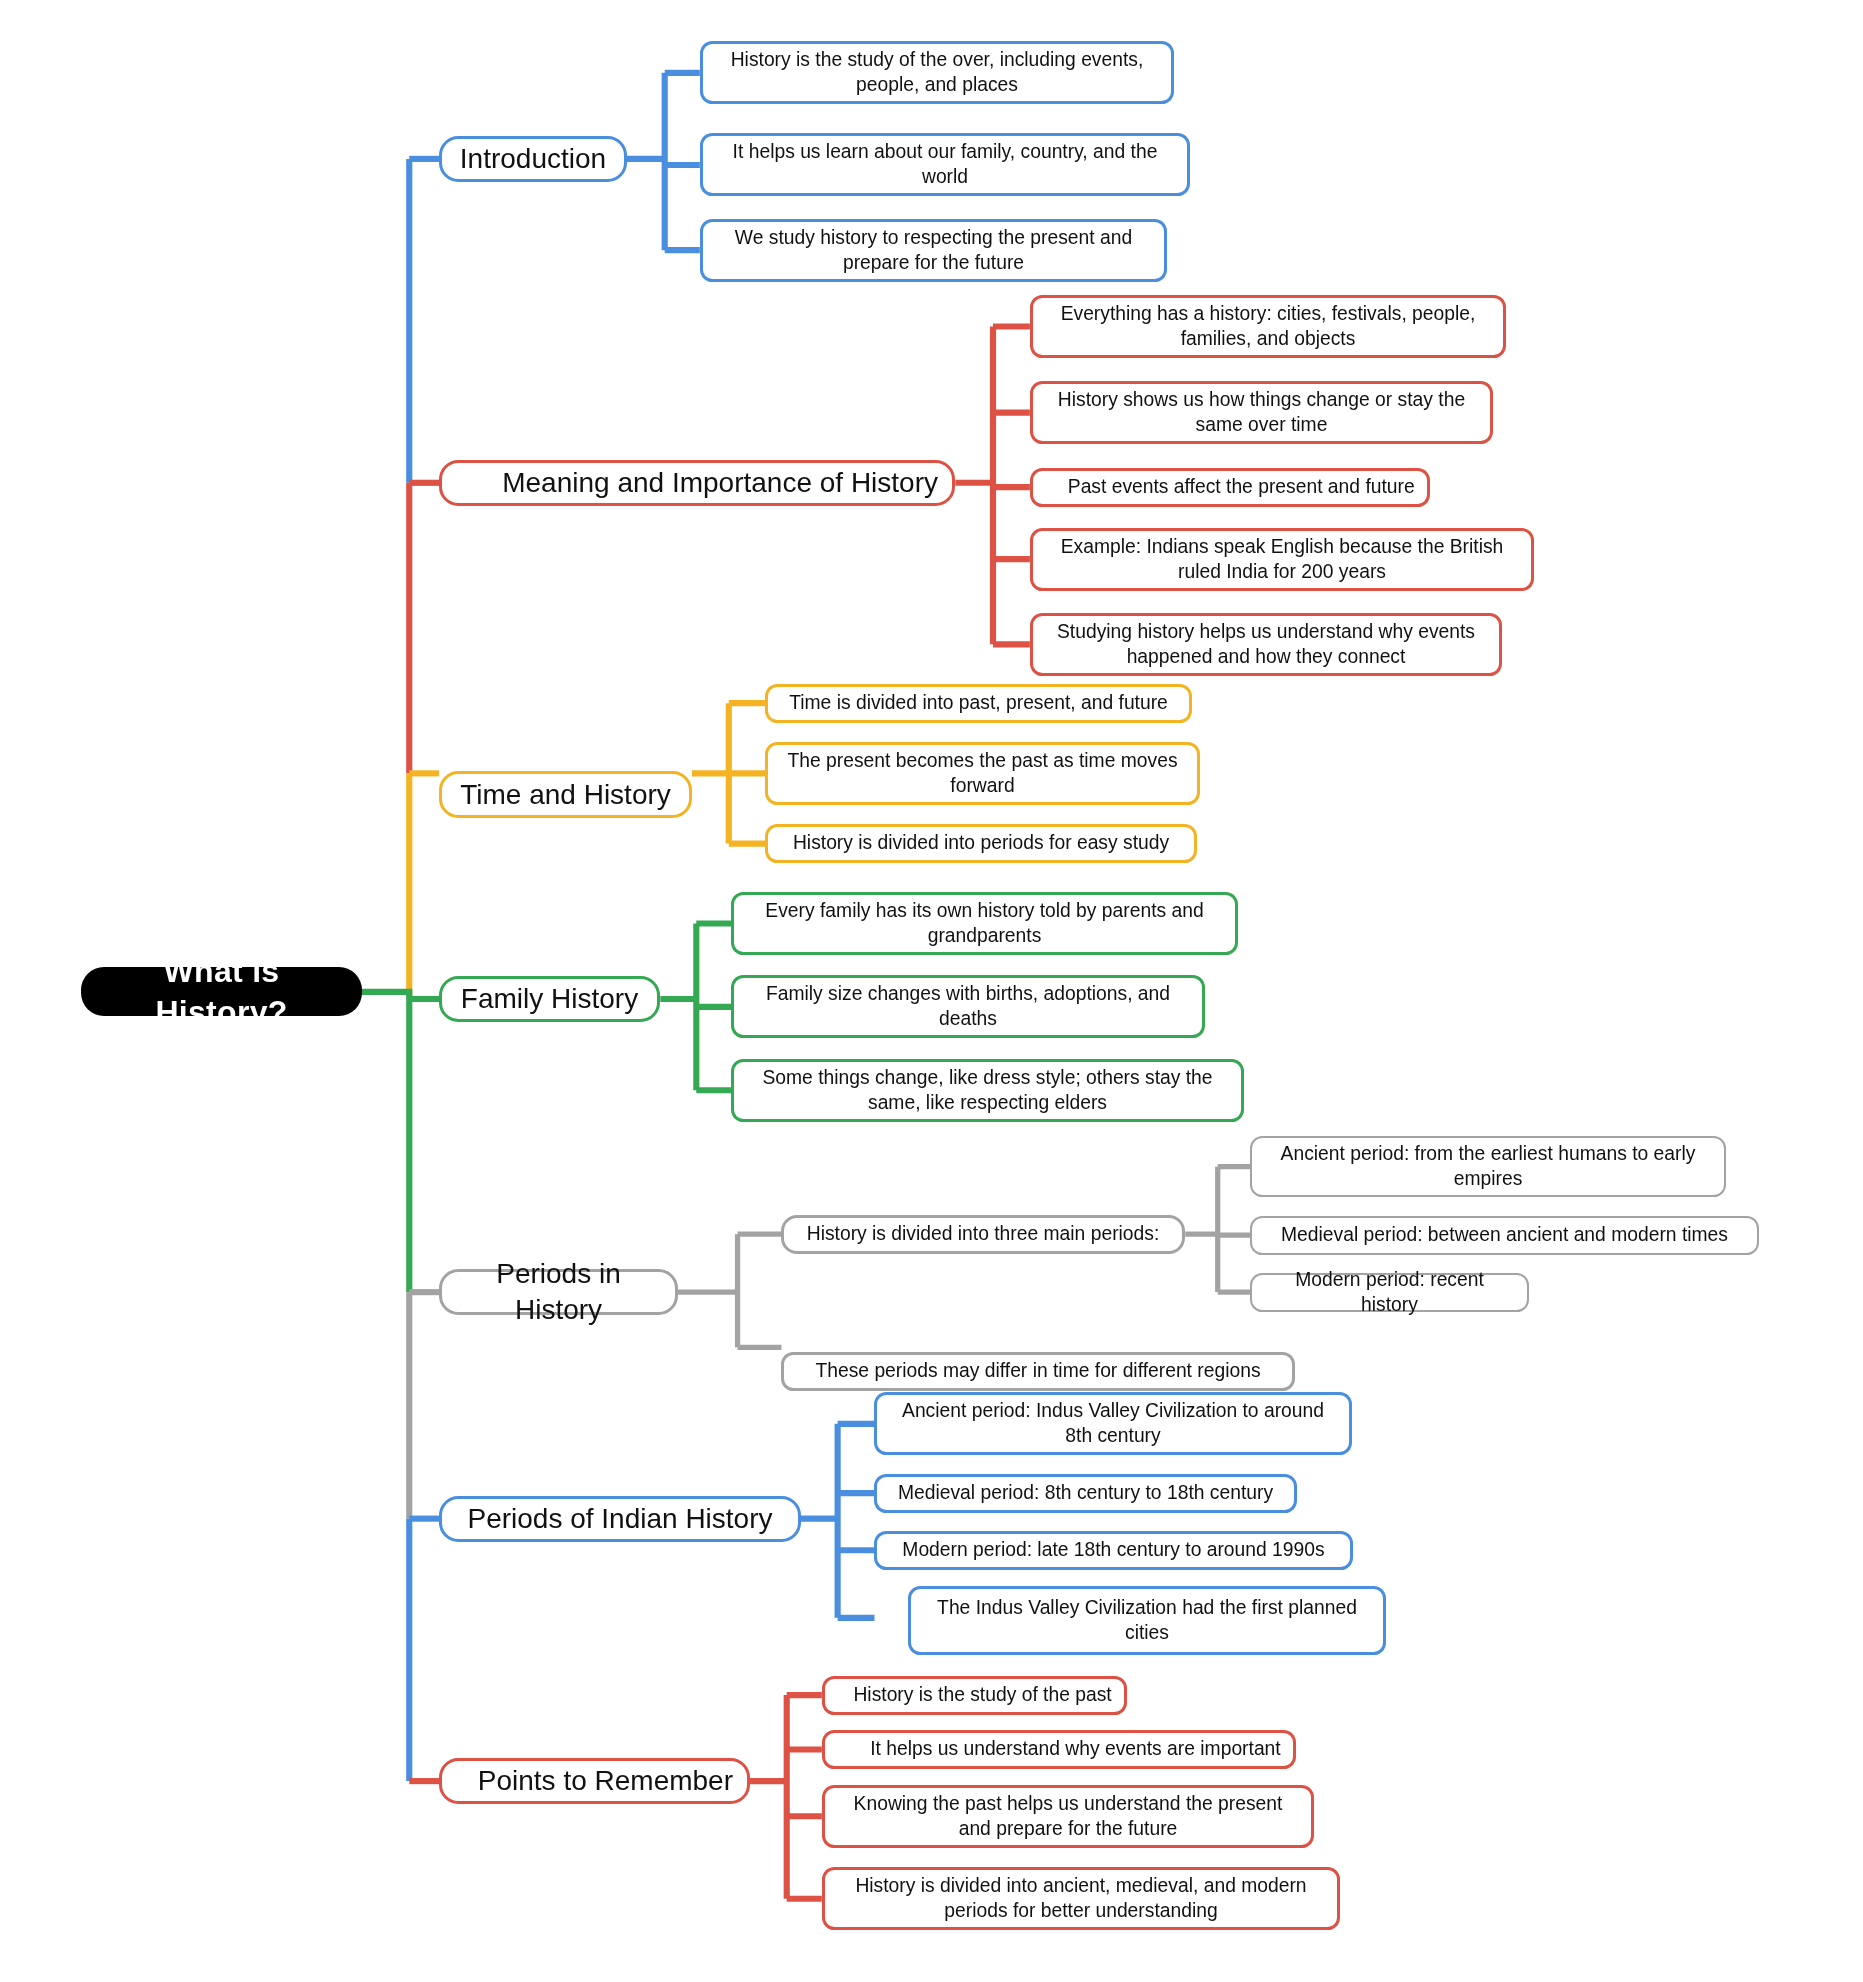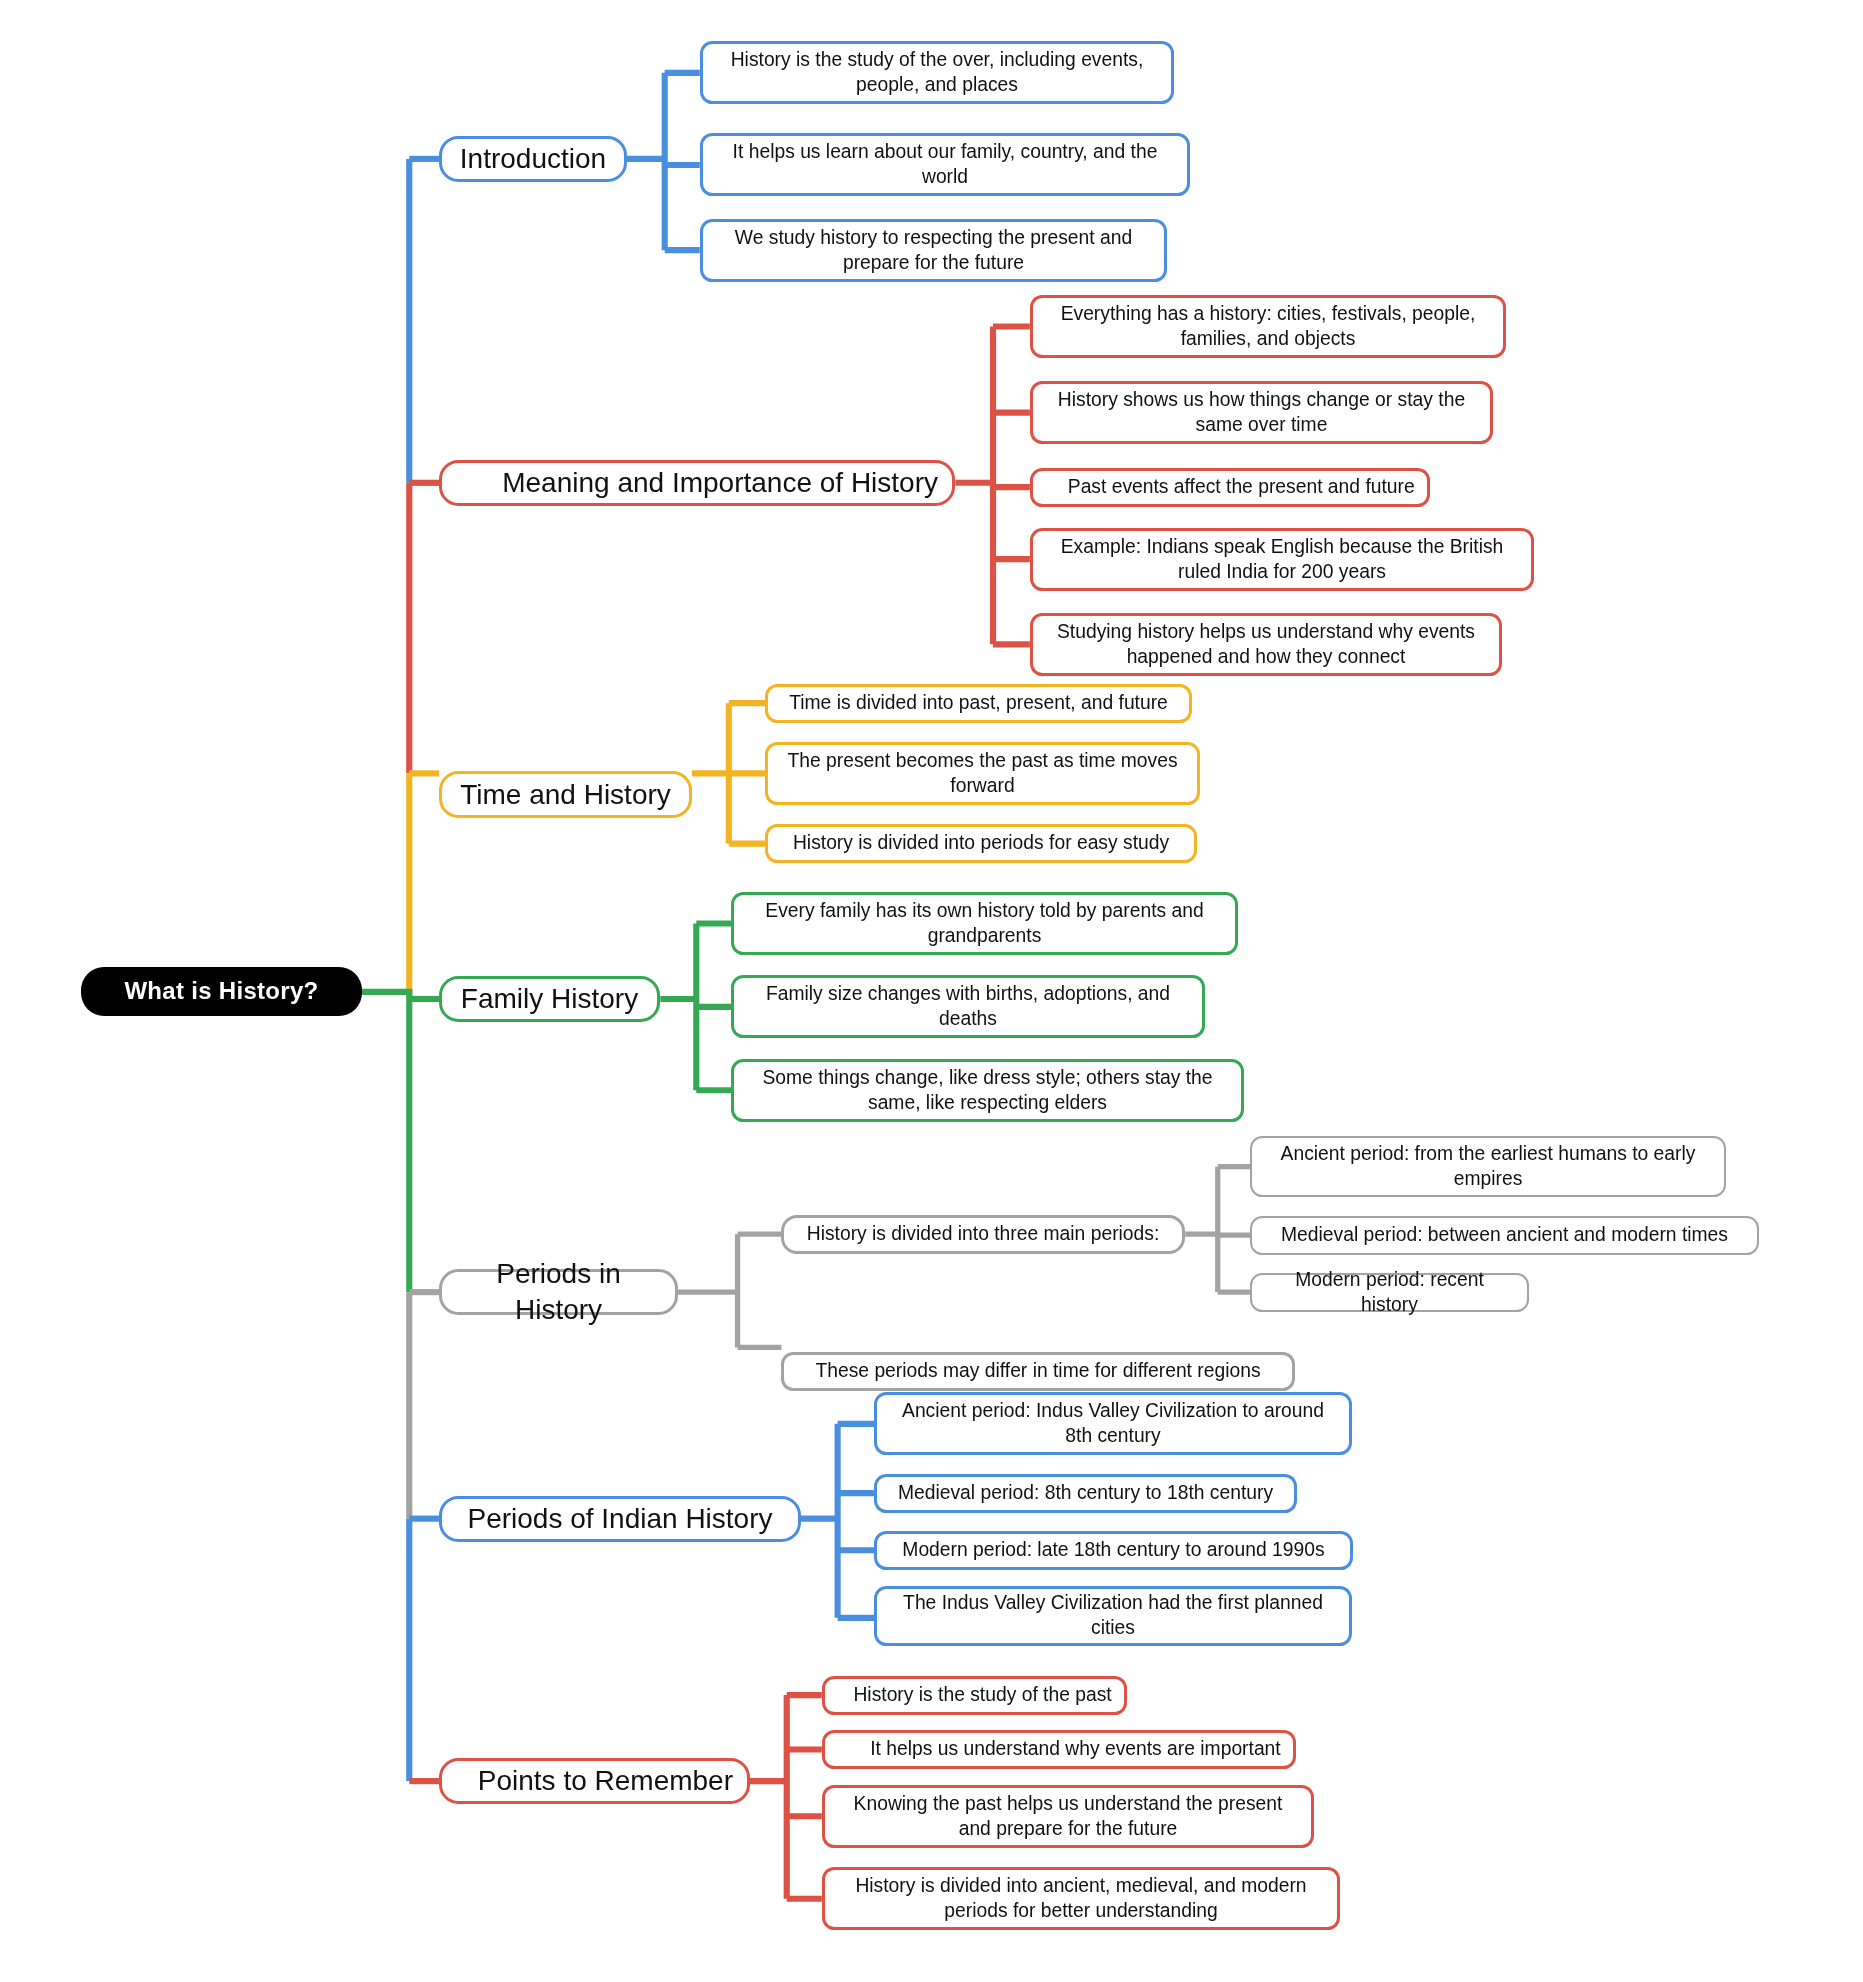--- a/index.html
+++ b/index.html
@@ -39,21 +39,21 @@
     line-height: 1.28;
     padding: 3.5px 10.5px;
     z-index: 5;
   }
   
   .root {
     background: #000000;
     color: #ffffff;
     border: none;
     border-radius: 23px;
-    font-size: 24px;
+    font-size: 32px;
     font-weight: bold;
     letter-spacing: 0.3px;
     padding: 0 19.3px;
     z-index: 8;
   }
   
   .topic {
     border-width: 3.5px;
     border-radius: 19.3px;
     font-size: 28px;
@@ -255,21 +255,21 @@
   </div>
   <div class="node leaf c-blue" style="left:874px; top:1392px; width:478px; height:63px;">
     <span>Ancient period: Indus Valley Civilization to around 8th century</span>
   </div>
   <div class="node leaf c-blue" style="left:874px; top:1474px; width:423px; height:39px;">
     <span>Medieval period: 8th century to 18th century</span>
   </div>
   <div class="node leaf c-blue" style="left:874px; top:1531px; width:479px; height:39px;">
     <span>Modern period: late 18th century to around 1990s</span>
   </div>
-  <div class="node leaf c-blue" style="left:874px; top:1586px; width:478px; height:60px;">
+  <div class="node leaf c-blue" style="left:908px; top:1586px; width:478px; height:69px;">
     <span>The Indus Valley Civilization had the first planned cities</span>
   </div>
 
   <div class="node topic c-red" style="left:439px; top:1758px; width:311px; height:46px;">
     <span>Points to Remember</span>
   </div>
   <div class="node leaf c-red" style="left:822px; top:1676px; width:305px; height:39px;">
     <span>History is the study of the past</span>
   </div>
   <div class="node leaf c-red" style="left:822px; top:1730px; width:474px; height:39px;">

